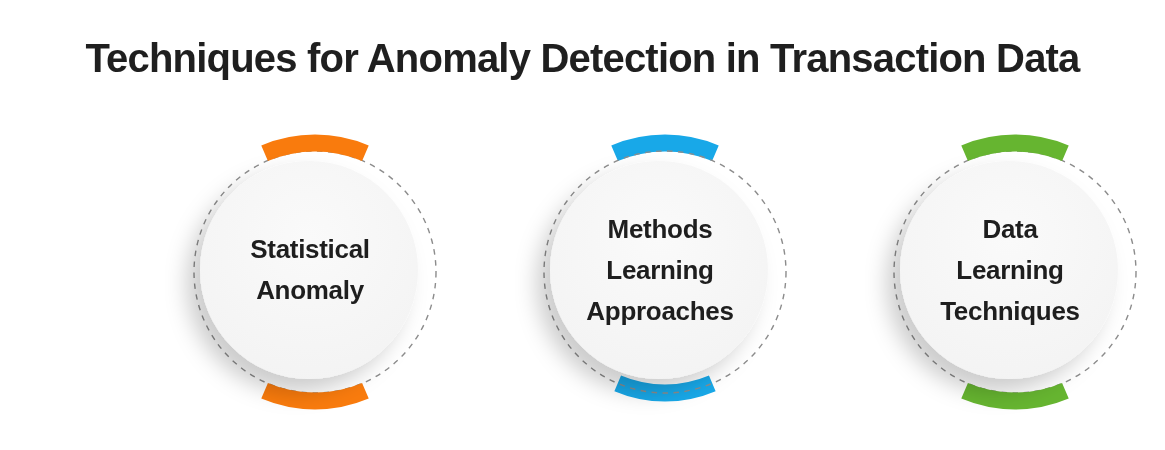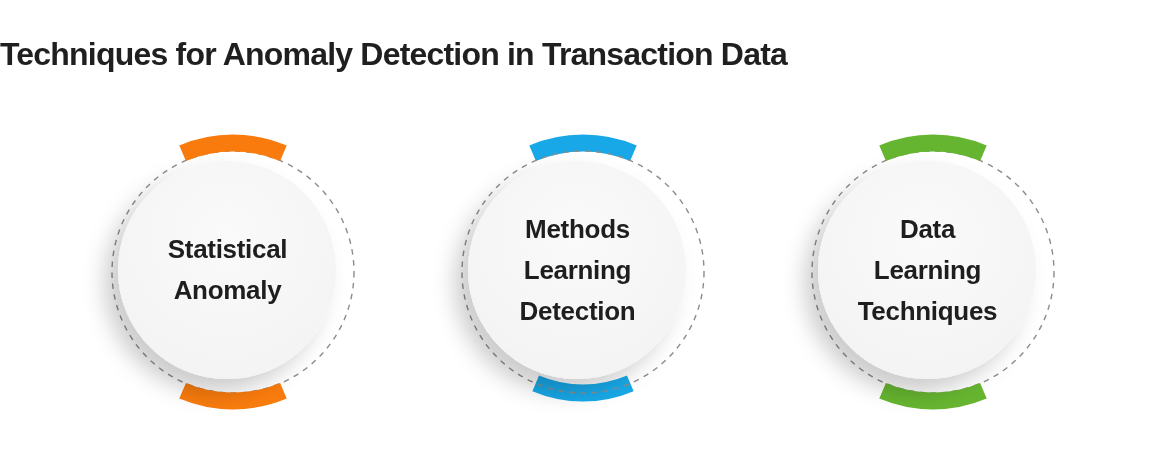--- a/index.html
+++ b/index.html
@@ -10,28 +10,28 @@
   *{margin:0;padding:0;box-sizing:border-box;}
   html,body{background:var(--bg);}
   body{
     width:1165px;height:450px;
     font-family:"Liberation Sans", sans-serif;
     position:relative;overflow:hidden;
   }
   .canvas{position:relative;width:1165px;height:450px;background:var(--bg);}
   .title{
     position:absolute;top:36px;left:0;right:0;
-    text-align:left;
-    font-size:32px;font-weight:700;letter-spacing:-0.8px;
+    text-align:center;
+    font-size:40px;font-weight:700;letter-spacing:-0.8px;
     color:var(--title-color);
     white-space:nowrap;
   }
   .cards{
     position:absolute;top:107px;left:0;width:100%;
-    display:flex;justify-content:center;gap:50px;
+    display:flex;justify-content:flex-end;gap:50px;
   }
   .card{position:relative;width:300px;height:330px;}
   .card svg{position:absolute;top:0;left:0;display:block;}
   .inner-circle{filter:url(#circShadow);}
   .label{
     position:absolute;inset:0;
     display:flex;flex-direction:column;align-items:center;justify-content:center;
     transform:translate(-5px,-2px);
     text-align:center;
     font-size:26px;font-weight:700;letter-spacing:-0.3px;
@@ -76,21 +76,21 @@
     <div class="card">
       <svg viewBox="0 0 300 330" width="300" height="330">
         <path d="M 99.6 46.3 A 129 129 0 0 1 200.4 46.3" fill="none" stroke-width="17" stroke="#18A8E8"></path>
         <path d="M 102.7 276.4 A 121 121 0 0 0 197.3 276.4" fill="none" stroke-width="17" stroke="#18A8E8"></path>
         <circle class="dashed" cx="150" cy="165" r="121" fill="none" stroke-width="1.4" stroke-dasharray="5.5 5.5" stroke="#8C8C8C"></circle>
         <circle class="inner-circle" cx="144" cy="163" r="109" fill="url(#innerGrad)"></circle>
       </svg>
       <div class="label">
         <span>Methods</span>
         <span>Learning</span>
-        <span>Detection</span>
+        <span>Approaches</span>
       </div>
     </div>
 
     <div class="card">
       <svg viewBox="0 0 300 330" width="300" height="330">
         <circle class="dashed" cx="150" cy="165" r="121" fill="none" stroke-width="1.4" stroke-dasharray="5.5 5.5" stroke="#8C8C8C"></circle>
         <path d="M 99.6 46.3 A 129 129 0 0 1 200.4 46.3" fill="none" stroke-width="17" stroke="#66B530"></path>
         <path d="M 99.6 283.7 A 129 129 0 0 0 200.4 283.7" fill="none" stroke-width="17" stroke="#66B530"></path>
         <circle class="inner-circle" cx="144" cy="163" r="109" fill="url(#innerGrad)"></circle>
       </svg>

